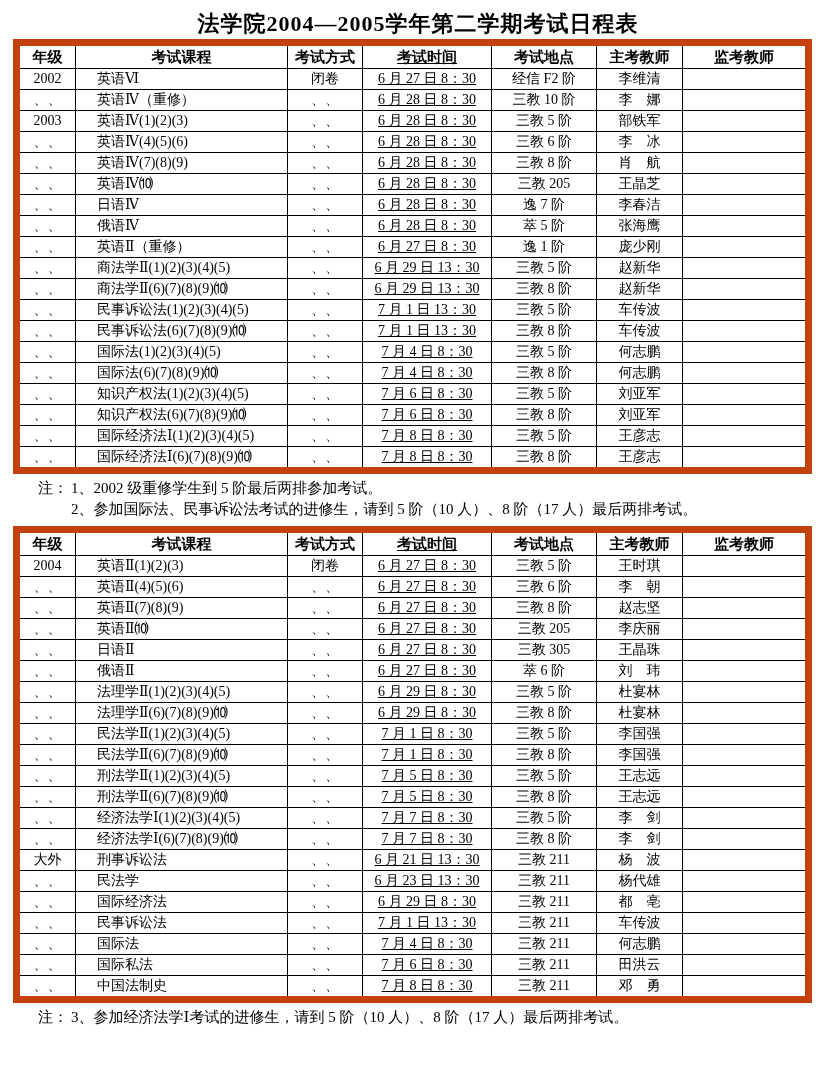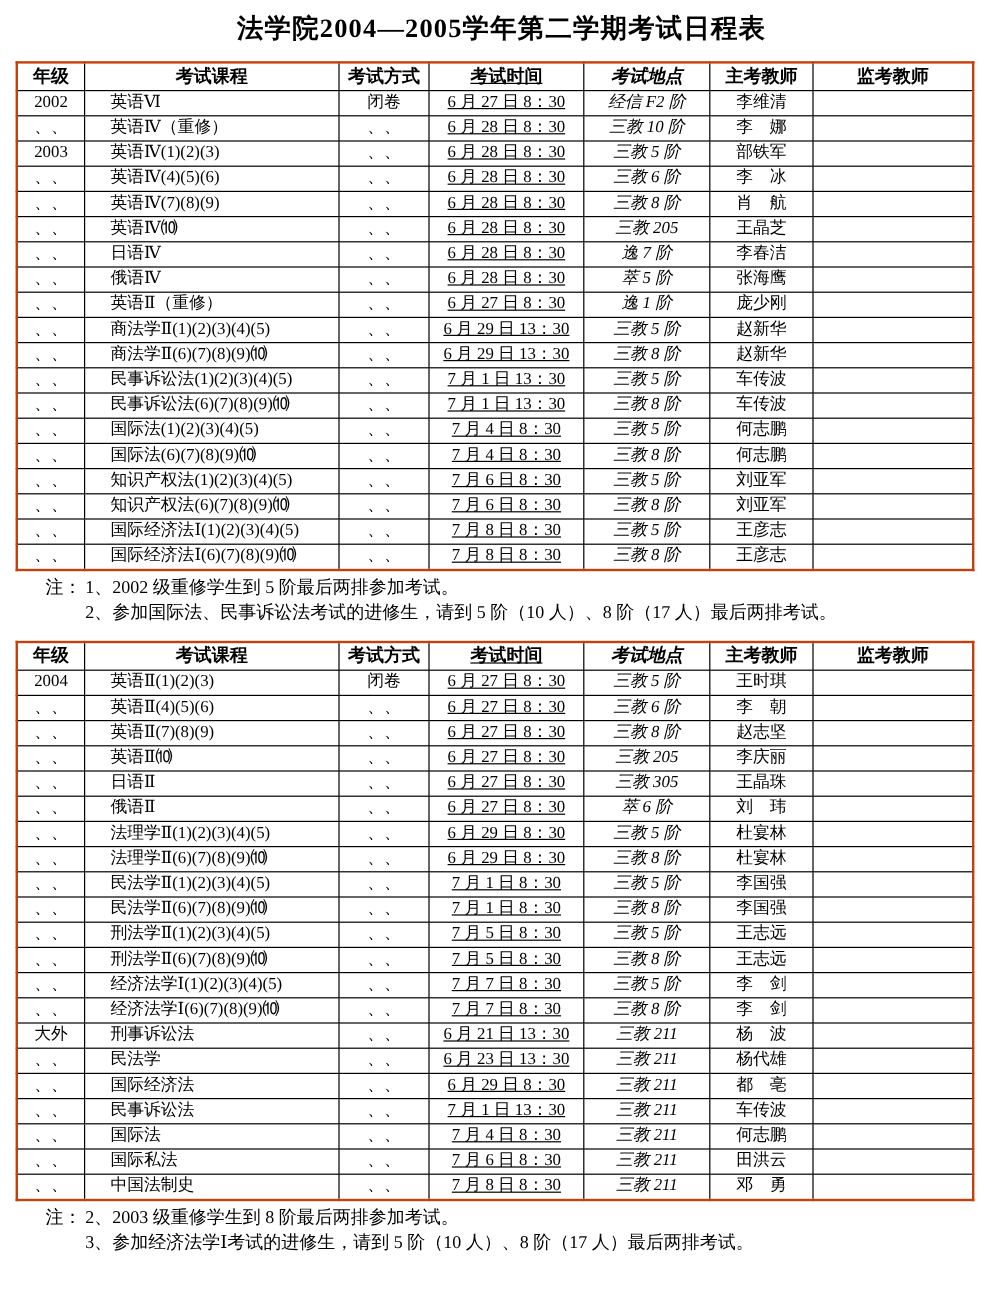--- a/index.html
+++ b/index.html
@@ -7,35 +7,35 @@
     width:822px; height:1090px; background:#ffffff; color:#000;
     font-family:"Liberation Serif","DejaVu Serif",serif;
     overflow:hidden;
   }
   .title {
     font-size:22px; font-weight:bold; text-align:center;
     margin:9px 0 0 0; letter-spacing:1px;padding-left:14px;
   }
   table.exam-table {
     border-collapse:collapse; table-layout:fixed;
-    margin:12px 0 0 13px; width:799px;
-    border:2px solid #c2410c;
+    margin:0 0 0 13px; width:799px;
+    border:7px solid #c2410c;
   }
   .exam-table th, .exam-table td {
     border:1px solid #000; padding:0; height:20px;
     font-size:14px; line-height:20px; text-align:center;
     overflow:hidden; white-space:nowrap;
   }
   .exam-table th { font-size:15px; font-weight:bold; height:22px; }
   .exam-table td.course { text-align:left; padding-left:21px; }
   .exam-table th:nth-child(1), .exam-table td:nth-child(1) { width:55px; }
   .exam-table th:nth-child(2), .exam-table td:nth-child(2) { width:211px; }
   .exam-table th:nth-child(3), .exam-table td:nth-child(3) { width:74px; }
   .exam-table th:nth-child(4), .exam-table td:nth-child(4) { width:128px;text-decoration:underline; }
-  .exam-table th:nth-child(5), .exam-table td:nth-child(5) { width:104px;font-style:italic; }
+  .exam-table th:nth-child(5), .exam-table td:nth-child(5) { width:104px; }
   .exam-table th:nth-child(6), .exam-table td:nth-child(6) { width:85px; }
   .t1 { margin-top:22px; }
   .t2 { margin-top:5px; }
   .notes {
     margin:4px 0 6px 38px; font-size:15px; line-height:21px;
   }
   .note-line { position:relative; padding-left:33px; }
   .note-prefix { position:absolute; left:0; top:0; }
 </style>
 </head>
@@ -445,20 +445,17 @@
           <td></td>
         </tr>
       </tbody>
     </table>
 
   <div class="notes">
     <div class="note-line">
       <span class="note-prefix">注：</span>
     </div>
     <div class="note-line">
-      <span>2、2003 级重修学生到 8 阶最后两排参加考试。</span>
-    </div>
-    <div class="note-line">
       <span>3、参加经济法学Ⅰ考试的进修生，请到 5 阶（10 人）、8 阶（17 人）最后两排考试。</span>
     </div>
   </div>
 
 </div>
 
 </body></html>

